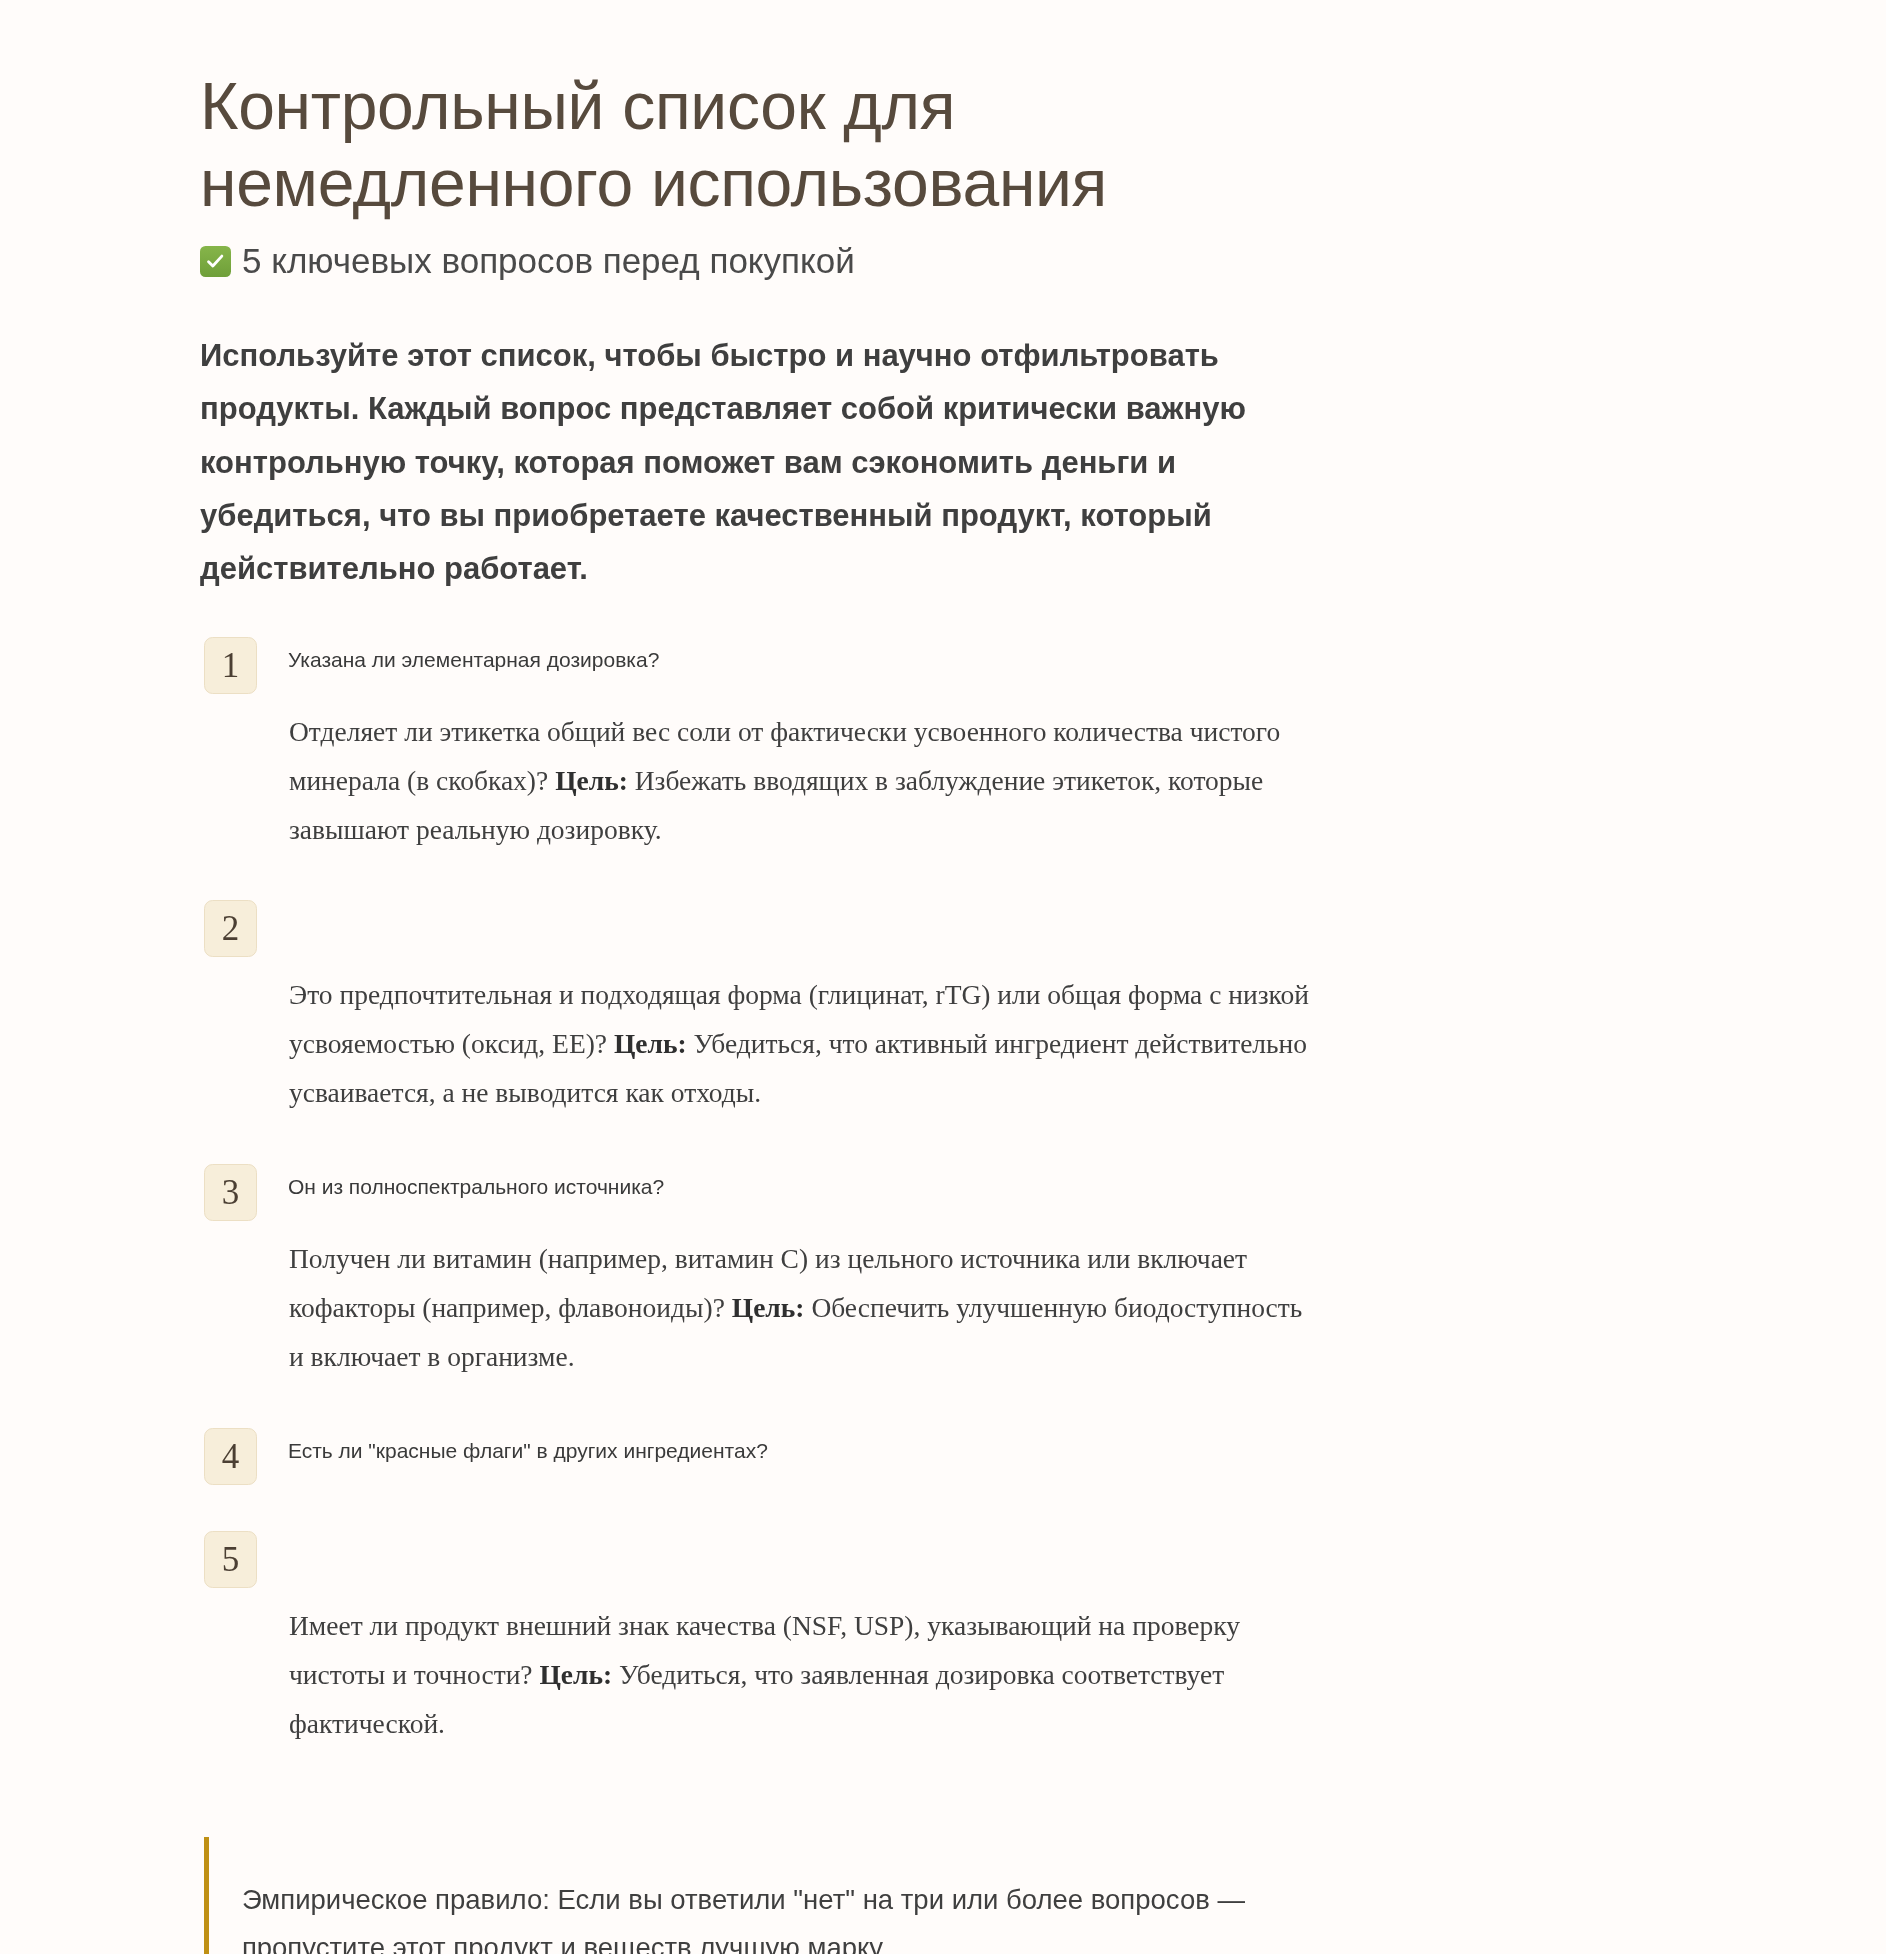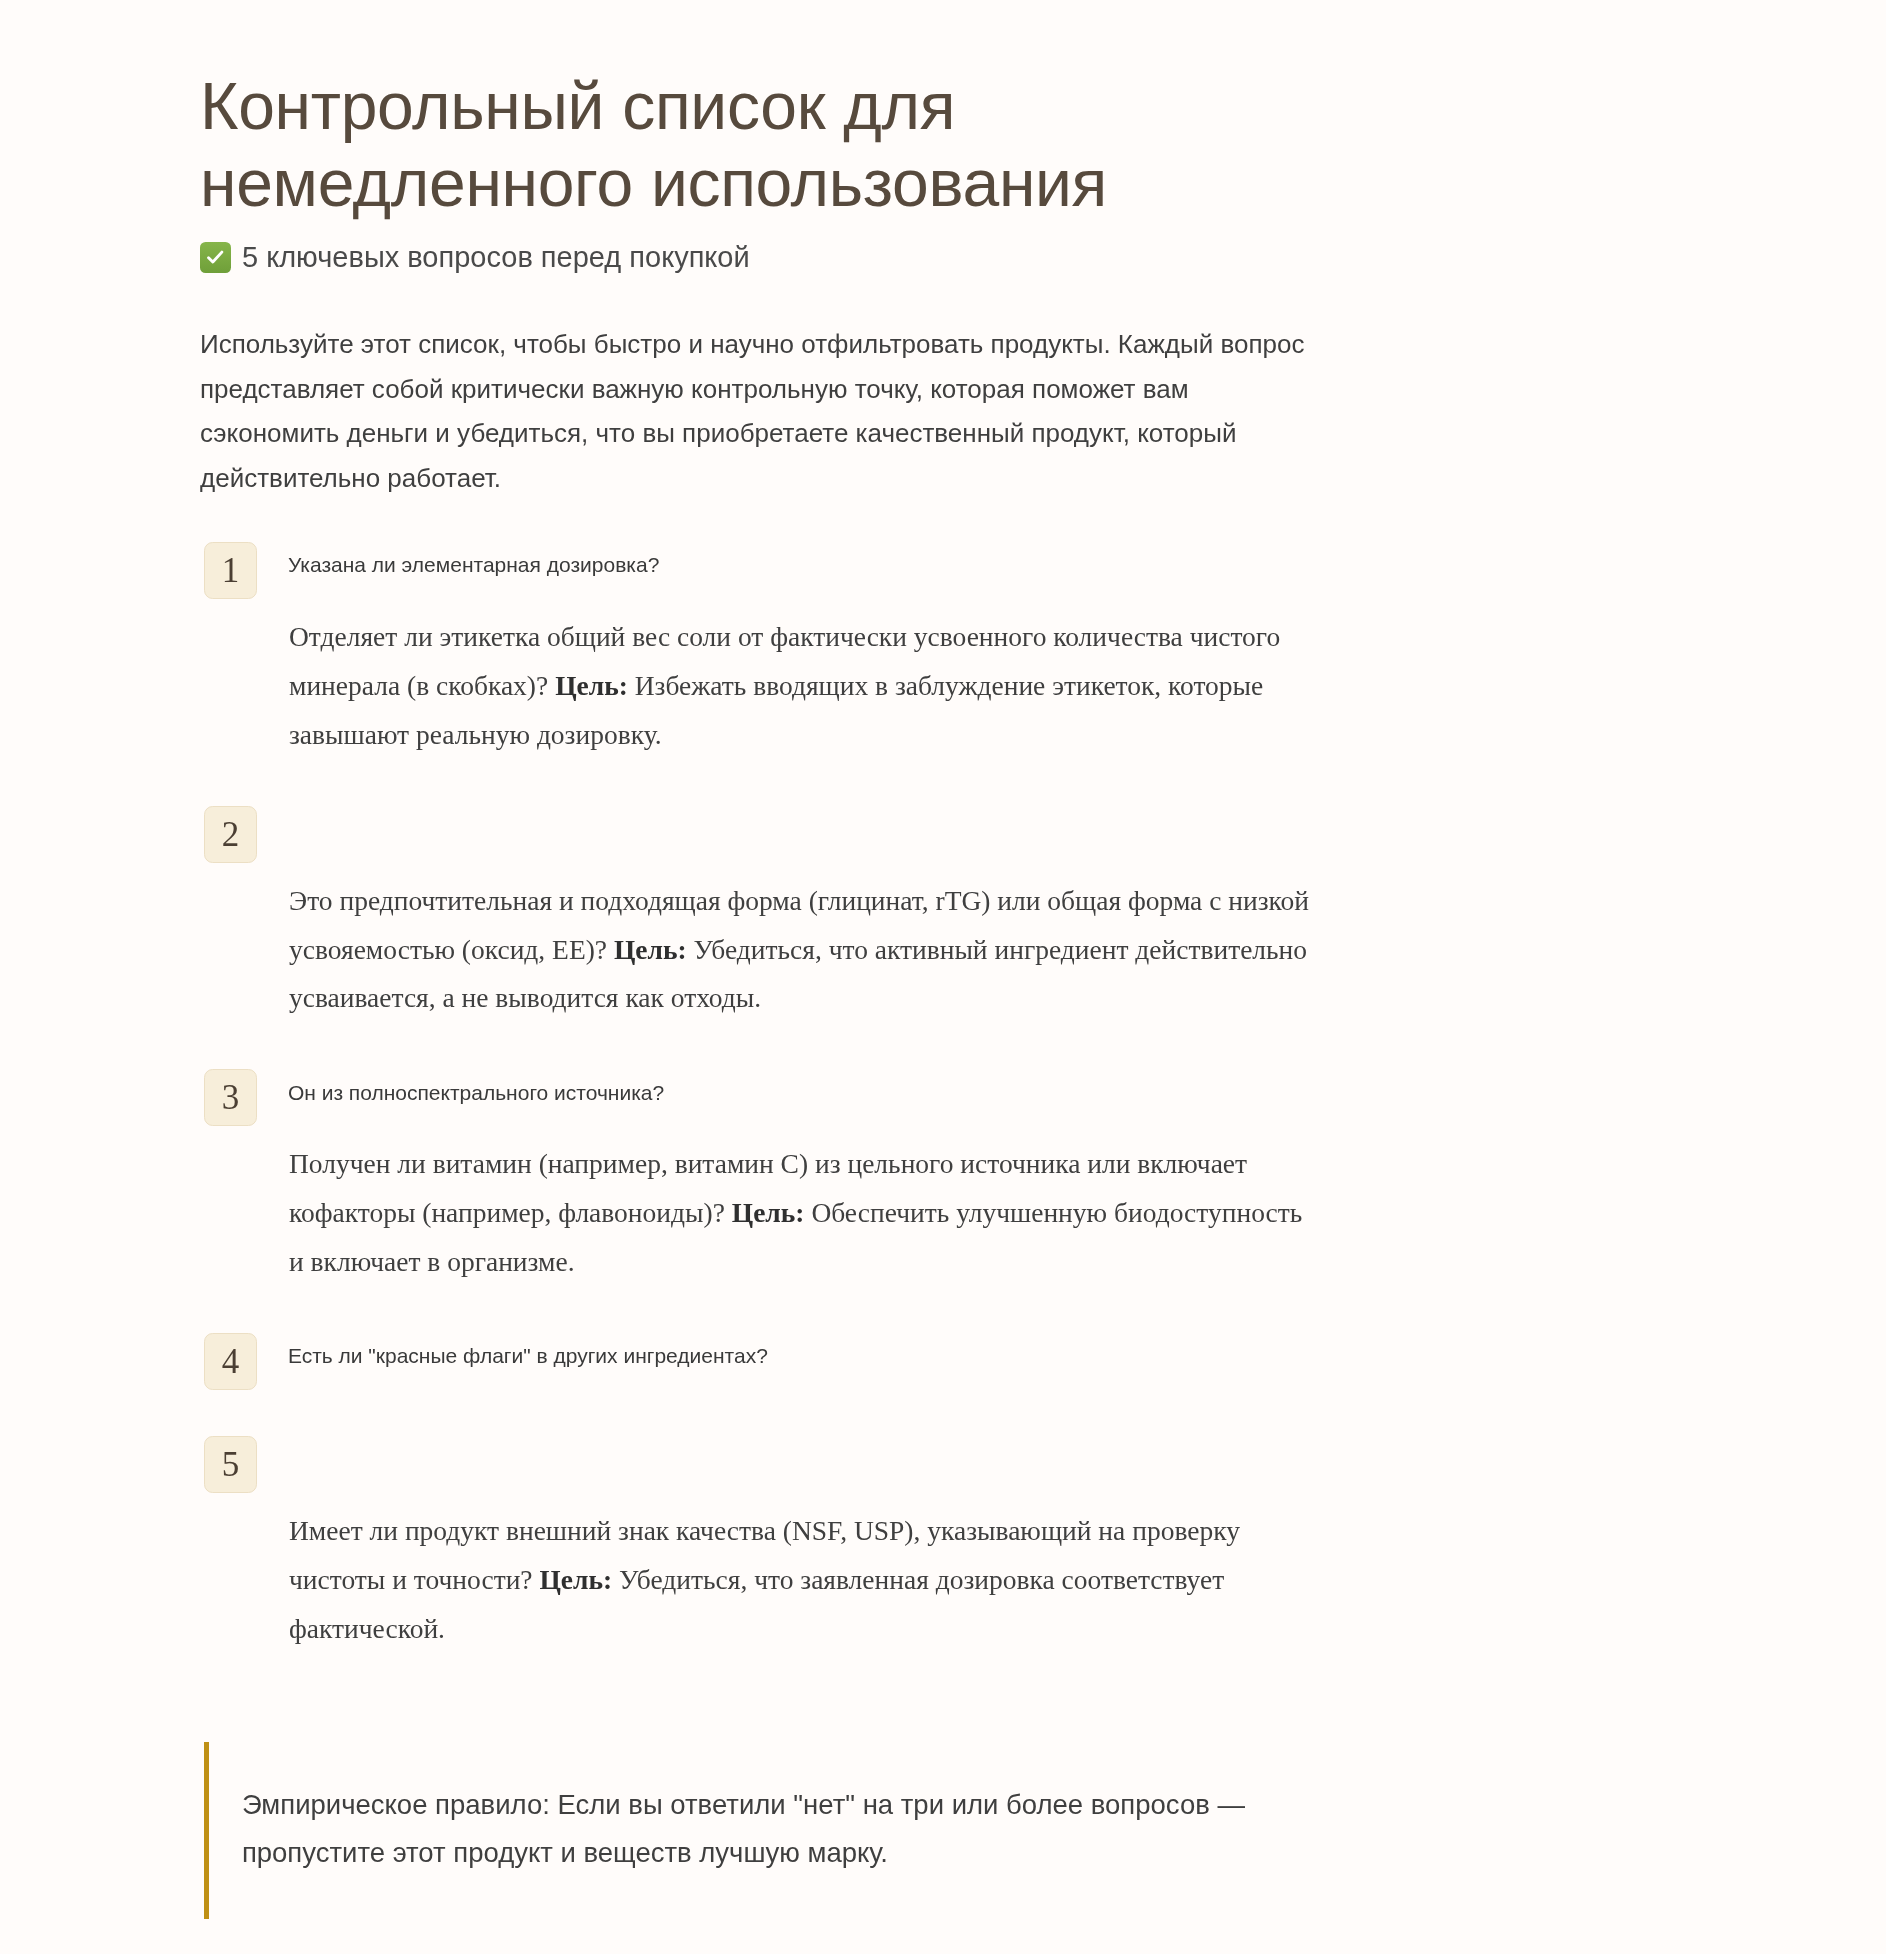--- a/index.html
+++ b/index.html
@@ -49,33 +49,34 @@
     justify-content: center;
     width: 31px;
     height: 31px;
     flex: 0 0 auto;
     border-radius: 5.5px;
     background: linear-gradient(180deg, #86b54a 0%, #6f9f39 100%);
     position: relative;
   }
   .check-emoji svg { display: block; }
   .subtitle-text {
-    font-size: 29px;
+    font-size: 35px;
     line-height: 1.2;
     color: #4a4a4a;
     font-weight: 400;
   }
 
   
   .intro {
     margin: 47px 0 0 0;
-    font-size: 26px;
+    font-size: 31px;
     line-height: 1.72;
     color: #3f3f3f;
     max-width: 1478px;
+    font-weight: bold;
   }
 
   
   .checklist {
     margin-top: 41px;
     list-style: none;
     padding: 0;
   }
 
   .check-item {

